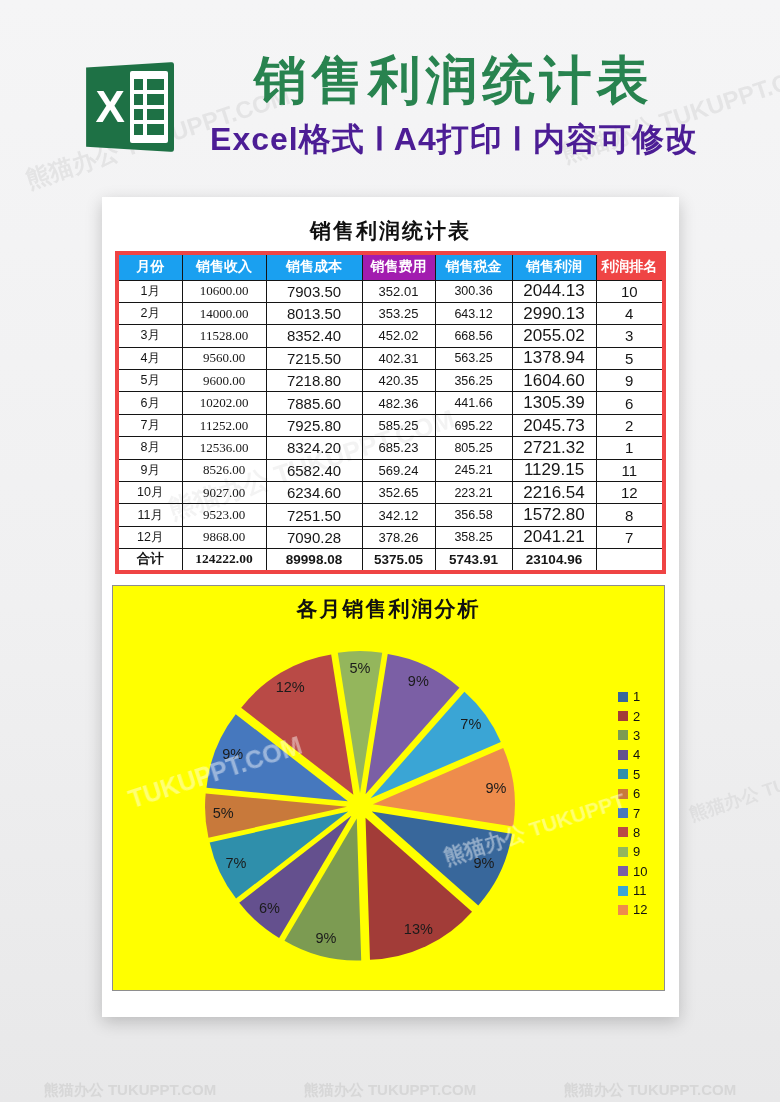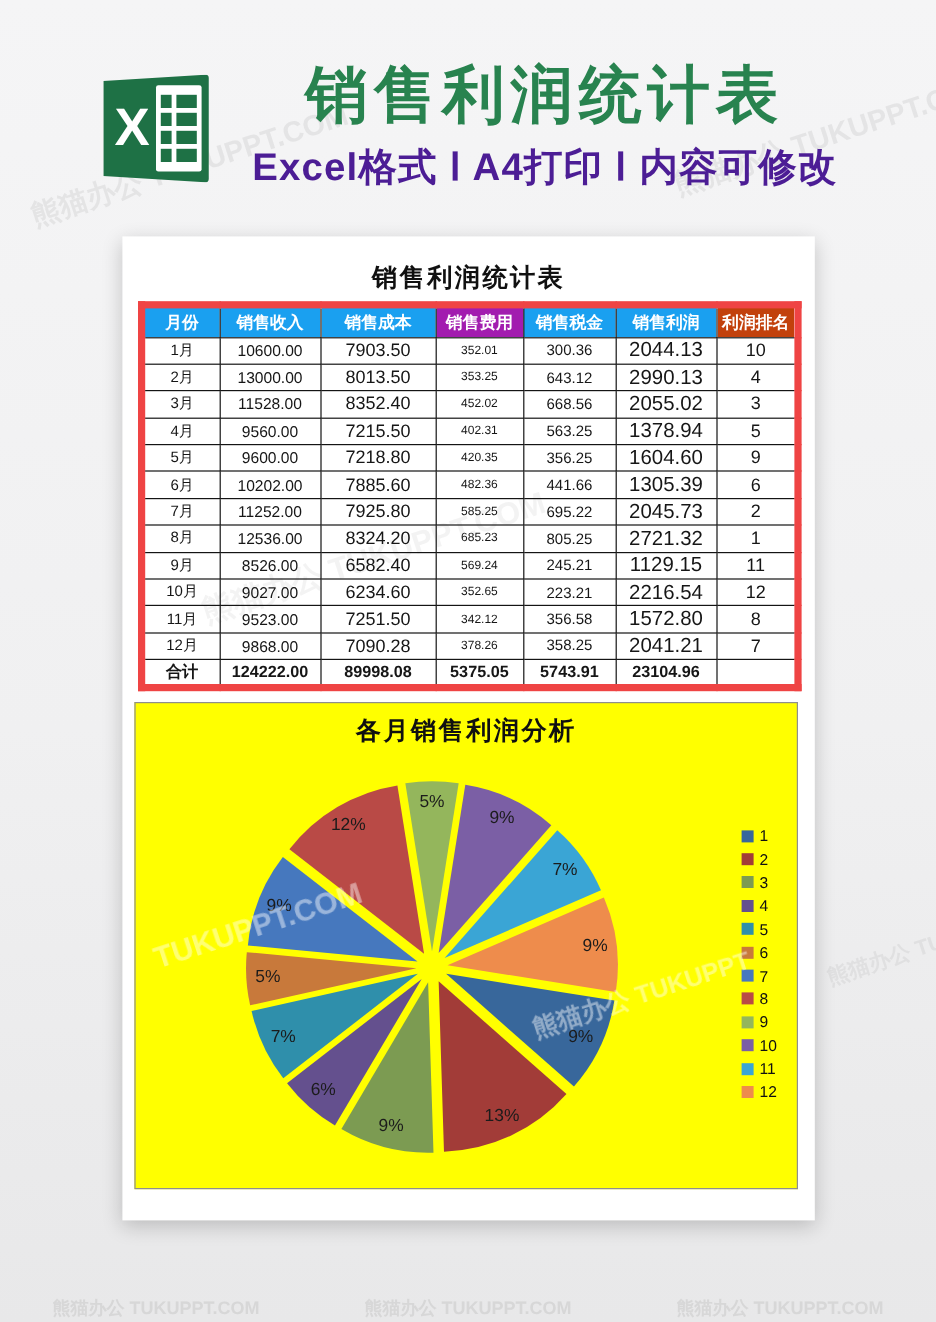--- a/index.html
+++ b/index.html
@@ -29,29 +29,29 @@
   .poster-subtitle { margin-top:9px; font-size:32px; font-weight:bold; color:#4c1d95; letter-spacing:1px; }
 
   
   .page { position:absolute; left:102px; top:197px; width:577px; height:820px;
           background:#FFFFFF; box-shadow:0 5px 16px rgba(0,0,0,0.20); }
 
   .sheet-title { position:absolute; top:20px; left:0; width:100%; text-align:center;
                  font-size:21px; font-weight:bold; color:#101010; letter-spacing:2px; }
 
   table.sheet { position:absolute; left:13px; top:54px; border-collapse:collapse; table-layout:fixed;
-                border:6px solid #ef4444; }
+                border:4px solid #ef4444; }
   table.sheet th, table.sheet td { border:1px solid #141414; text-align:center; vertical-align:middle;
                  overflow:hidden; white-space:nowrap; padding:0; }
   table.sheet th { background:#1AA0F0; color:#FFFFFF; font-size:14px; font-weight:bold; height:27px; }
   table.sheet td { height:22.4px; color:#161616; }
   .c0 { width:65px; font-size:12.5px; }
-  .c1 { width:84px; font-size:13px; }
+  .c1 { width:84px; font-size:13px;font-family:Liberation Serif, serif; }
   .c2 { width:96px; font-size:15px; }
-  .c3 { width:73px; font-size:10px; }
+  .c3 { width:73px; font-size:13px; }
   .c4 { width:77px; font-size:12.5px; }
   .c5 { width:84px; font-size:17px; }
   .c6 { width:68px; font-size:15px; }
   tr.total-row td { font-weight:bold; font-size:13.5px; height:23px; }
 
   
   .chart { position:absolute; left:10px; top:388px; width:553px; height:406px;
            background:#FFFF00; border:1px solid #8E8E8E; }
   .chart-title { position:absolute; top:9px; left:0; width:100%; text-align:center;
                  font-size:21px; font-weight:bold; color:#101010; letter-spacing:2px; }
@@ -110,36 +110,36 @@
 
   <table class="sheet">
     <thead>
       <tr>
           <th class="c0" style="background: rgb(26, 160, 240);">月份</th>
           <th class="c1" style="background: rgb(26, 160, 240);">销售收入</th>
           <th class="c2" style="background: rgb(26, 160, 240);">销售成本</th>
           <th class="c3" style="background: #a21caf;">销售费用</th>
           <th class="c4" style="background: rgb(26, 160, 240);">销售税金</th>
           <th class="c5" style="background: rgb(26, 160, 240);">销售利润</th>
-          <th class="c6" style="background: #c2410c;">利润排名</th>
+          <th class="c6" style="background: #ef4444;">利润排名</th>
         </tr>
     </thead>
     <tbody>
         <tr>
           <td class="c0">1月</td>
           <td class="c1">10600.00</td>
           <td class="c2">7903.50</td>
           <td class="c3">352.01</td>
           <td class="c4">300.36</td>
           <td class="c5">2044.13</td>
           <td class="c6">10</td>
         </tr>
         <tr>
           <td class="c0">2月</td>
-          <td class="c1">13000.00</td>
+          <td class="c1">14000.00</td>
           <td class="c2">8013.50</td>
           <td class="c3">353.25</td>
           <td class="c4">643.12</td>
           <td class="c5">2990.13</td>
           <td class="c6">4</td>
         </tr>
         <tr>
           <td class="c0">3月</td>
           <td class="c1">11528.00</td>
           <td class="c2">8352.40</td>

